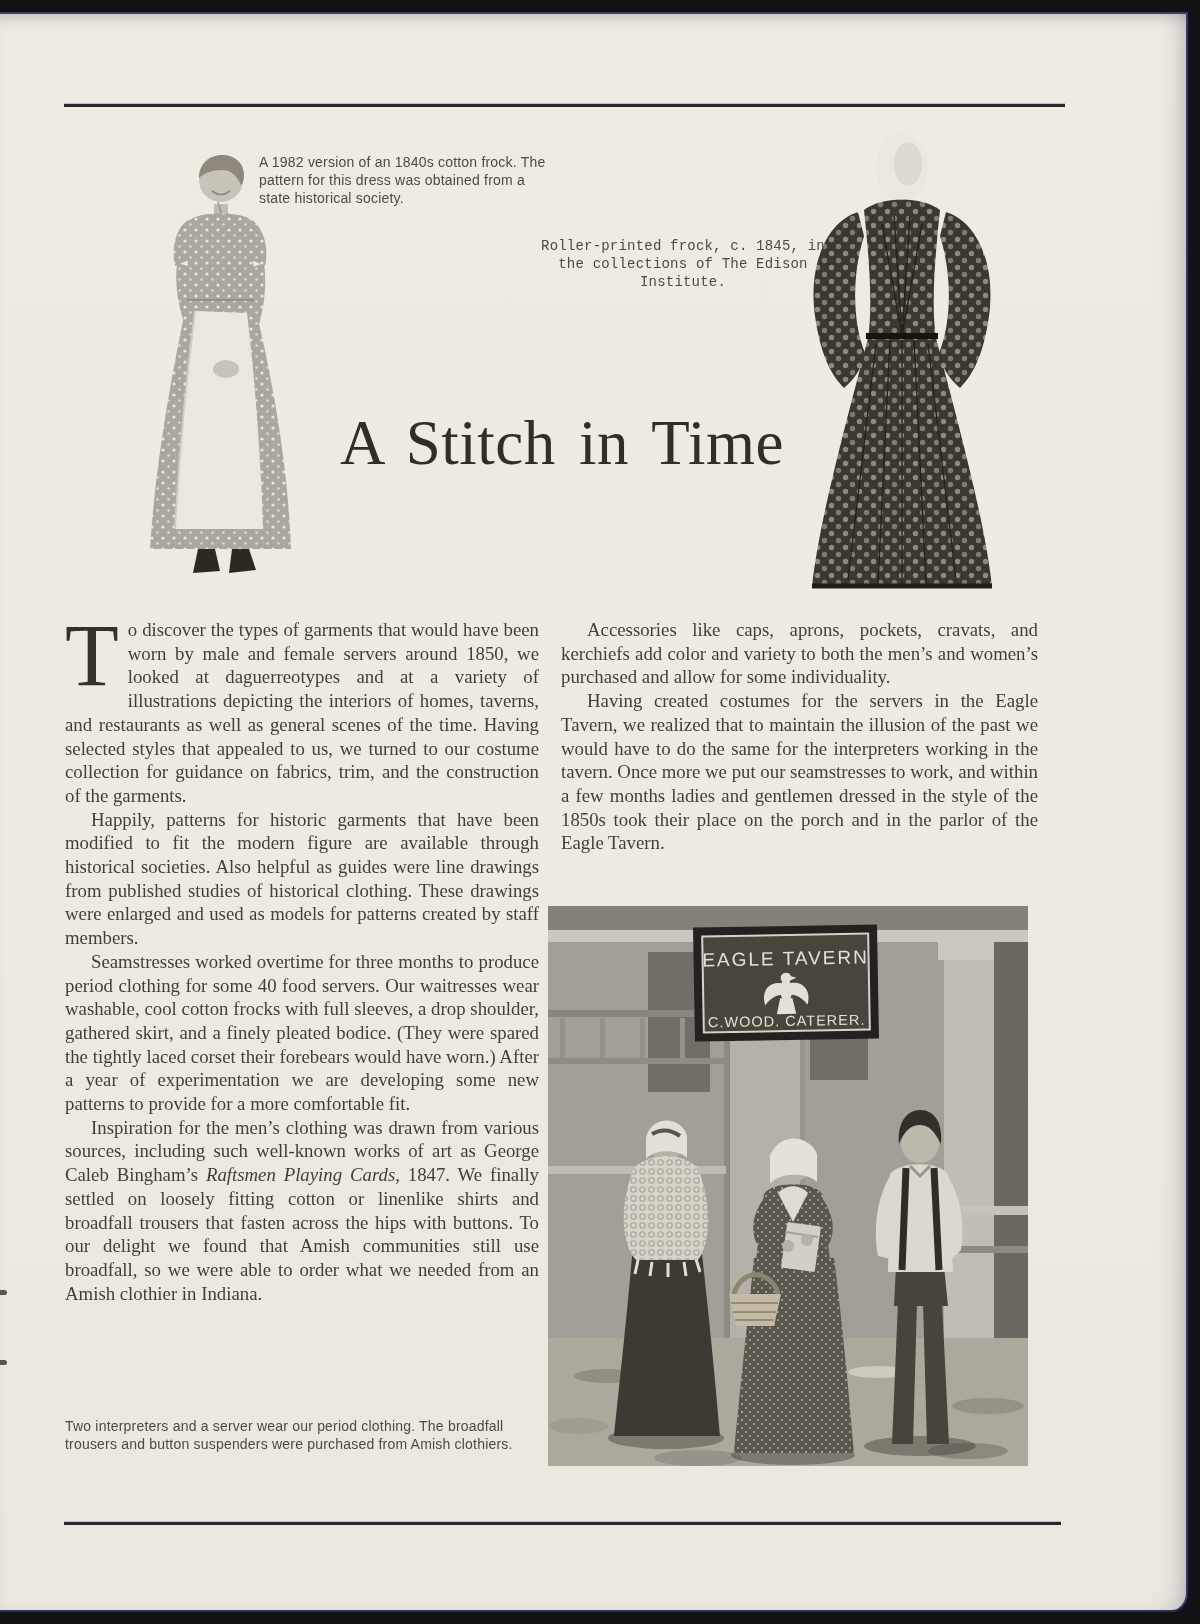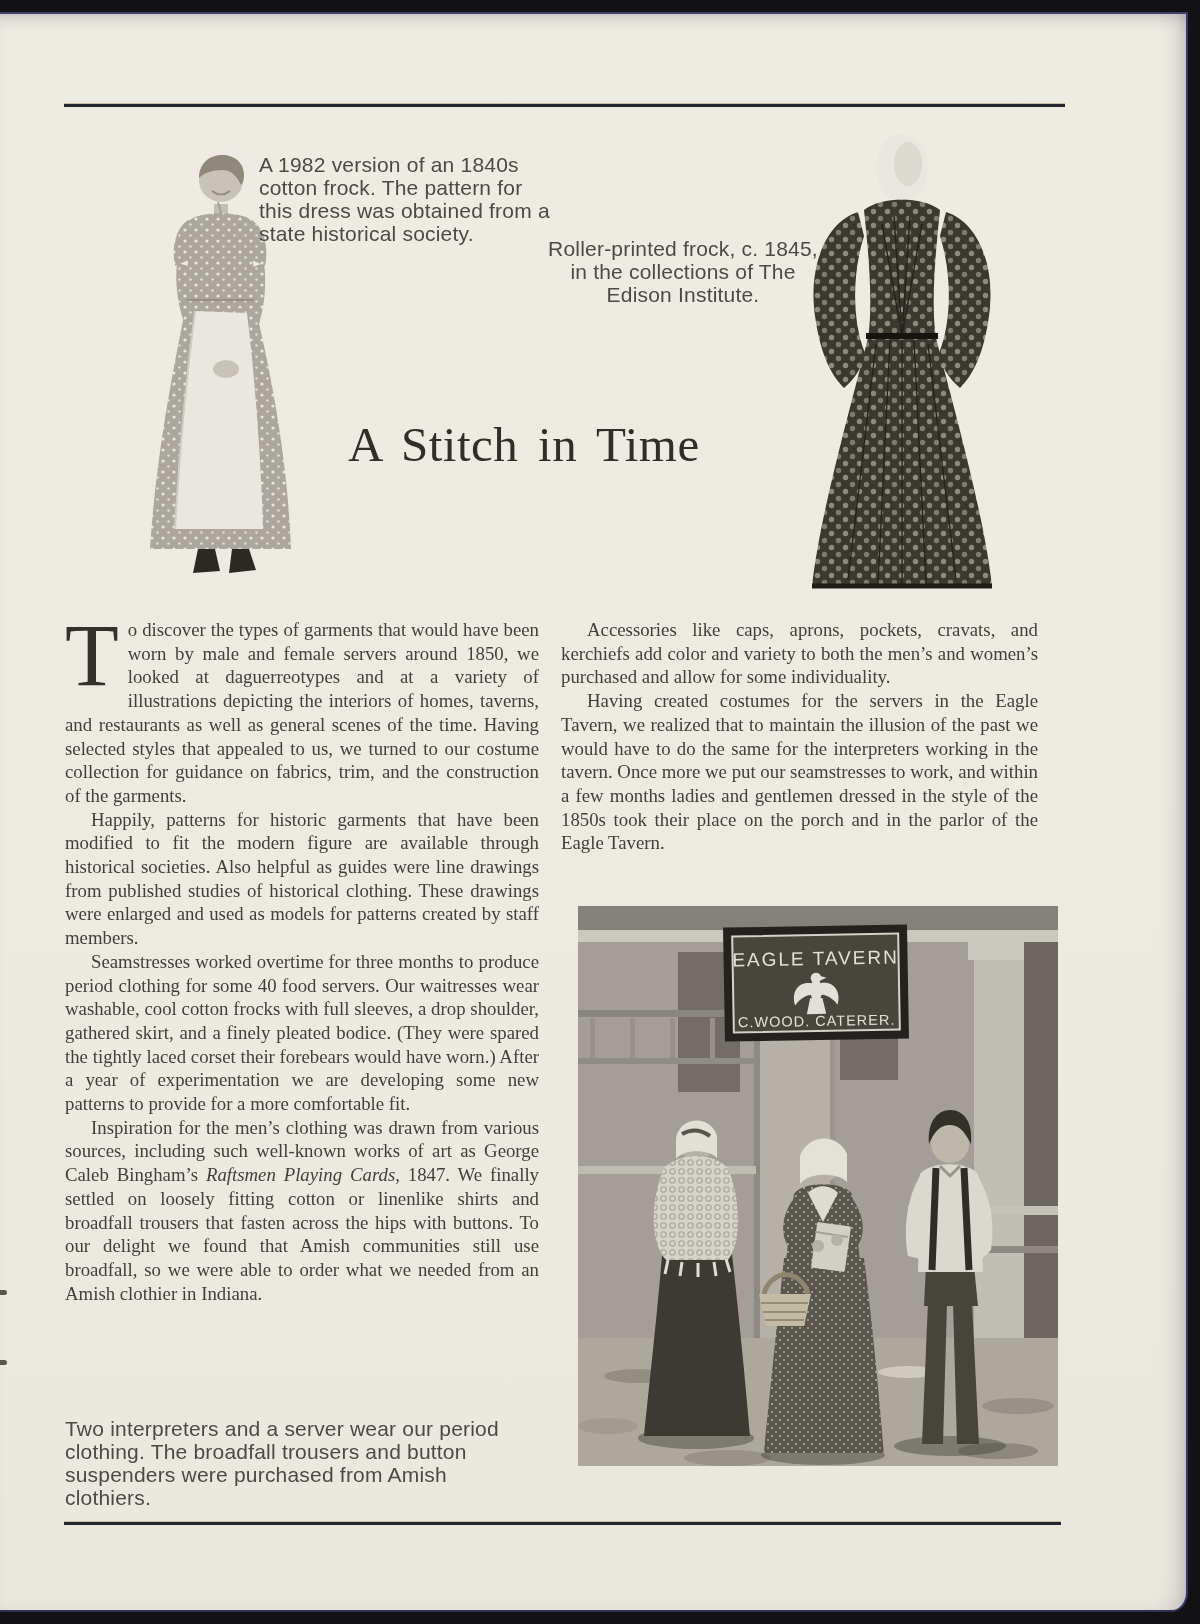--- a/index.html
+++ b/index.html
@@ -18,30 +18,30 @@
     border-bottom-right-radius:16px 20px;
     box-shadow:inset -16px 0 24px -16px rgba(50,50,65,.38), inset 0 14px 18px -14px rgba(50,50,65,.30);
   }
   .rule{position:absolute;height:3px;background:#26262e;border-top:1px solid #c8bd9e;}
   .rule.top{left:64px;top:89px;width:1001px;}
   .rule.bottom{left:64px;top:1507px;width:997px;}
   .edge-tick{position:absolute;left:0;width:7px;height:5px;background:#5a564e;border-radius:0 3px 3px 0;}
 
   .cap{
     font-family:"Liberation Sans", sans-serif;
-    font-size:21px;line-height:23px;color:#4b4a45;letter-spacing:.2px;
+    font-size:14px;line-height:18px;color:#4b4a45;letter-spacing:.2px;
     position:absolute;
   }
   .cap1{left:259px;top:139px;width:300px;}
-  .cap2{left:540px;top:223px;width:286px;text-align:center;}
+  .cap2{left:540px;top:223px;width:286px;text-align:center;font-family:Liberation Mono, monospace;}
   .cap3{left:65px;top:1403px;width:448px;}
 
   .title{
-    position:absolute;left:336px;top:394px;margin:12px;
-    font-size:49px;font-weight:normal;line-height:1;
+    position:absolute;left:336px;top:394px;margin:4px;
+    font-size:63px;font-weight:normal;line-height:1;
     color:#2f2e29;letter-spacing:.5px;word-spacing:7px;
   }
   .byline{position:absolute;left:337px;top:485px;width:300px;color:#3b3a34;}
   .byline-rule{width:206px;height:2px;background:#3a3933;margin-bottom:7px;}
   .byline-name{font-size:21px;letter-spacing:1.2px;line-height:26px;}
   .byline-role{font-size:19px;line-height:22px;}
 
   .col{
     position:absolute;top:604px;
     font-size:18.8px;line-height:23.7px;color:#413f39;
@@ -51,21 +51,21 @@
   .col2{left:561px;width:477px;}
   .col p{margin:0;}
   .col p.ind{text-indent:26px;}
   .dropcap{
     float:left;font-size:88px;line-height:72px;height:72px;
     padding:2px 9px 0 0;color:#32312c;
   }
   .fig{position:absolute;}
   .fig-left{left:138px;top:114px;width:176px;height:466px;}
   .fig-right{left:786px;top:110px;width:232px;height:480px;}
-  .fig-tavern{left:578px;top:892px;width:500px;height:560px;}
+  .fig-tavern{left:548px;top:892px;width:500px;height:560px;}
   svg{display:block;}
   .ital{font-style:italic;}
 </style>
 </head>
 <body>
 
 <div class="page">
 
   <div class="rule top"></div>
 

